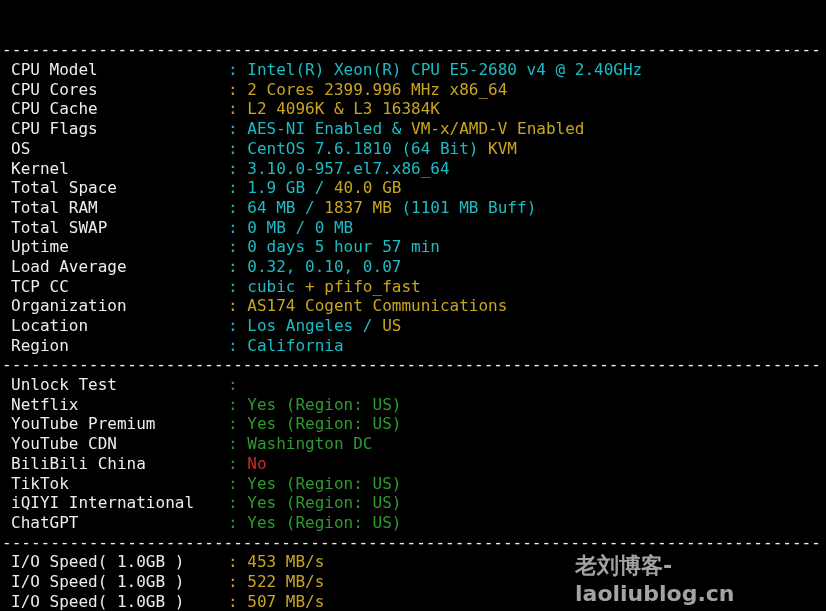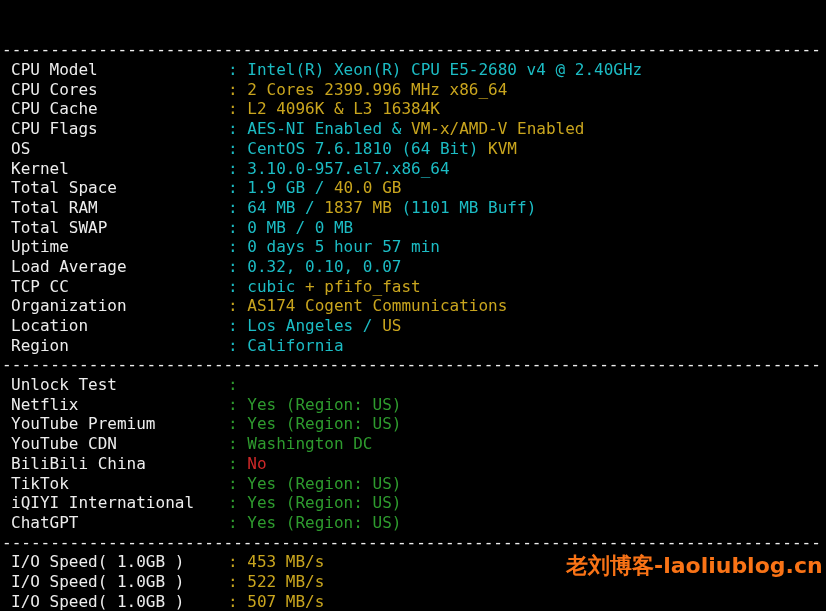--- a/index.html
+++ b/index.html
@@ -44,13 +44,13 @@
     letter-spacing: 0px;
   }
 </style>
 </head>
 <body style="background: rgb(0, 0, 0);">
 
 <div class="terminal">
   <div><div class="line" style="color: rgb(237, 237, 237);">-------------------------------------------------------------------------------------</div><div class="line"><span class="label" style="color: rgb(237, 237, 237);">CPU Model</span><span style="color: rgb(28, 188, 196);">: Intel(R) Xeon(R) CPU E5-2680 v4 @ 2.40GHz</span></div><div class="line"><span class="label" style="color: rgb(237, 237, 237);">CPU Cores</span><span style="color: rgb(201, 165, 30);">: 2 Cores 2399.996 MHz x86_64</span></div><div class="line"><span class="label" style="color: rgb(237, 237, 237);">CPU Cache</span><span style="color: rgb(201, 165, 30);">: L2 4096K &amp; L3 16384K</span></div><div class="line"><span class="label" style="color: rgb(237, 237, 237);">CPU Flags</span><span style="color: rgb(28, 188, 196);">: AES-NI Enabled &amp; </span><span style="color: rgb(201, 165, 30);">VM-x/AMD-V Enabled</span></div><div class="line"><span class="label" style="color: rgb(237, 237, 237);">OS</span><span style="color: rgb(28, 188, 196);">: CentOS 7.6.1810 (64 Bit) </span><span style="color: rgb(201, 165, 30);">KVM</span></div><div class="line"><span class="label" style="color: rgb(237, 237, 237);">Kernel</span><span style="color: rgb(28, 188, 196);">: 3.10.0-957.el7.x86_64</span></div><div class="line"><span class="label" style="color: rgb(237, 237, 237);">Total Space</span><span style="color: rgb(28, 188, 196);">: 1.9 GB / </span><span style="color: rgb(201, 165, 30);">40.0 GB</span></div><div class="line"><span class="label" style="color: rgb(237, 237, 237);">Total RAM</span><span style="color: rgb(28, 188, 196);">: 64 MB / </span><span style="color: rgb(201, 165, 30);">1837 MB</span><span style="color: rgb(28, 188, 196);"> (1101 MB Buff)</span></div><div class="line"><span class="label" style="color: rgb(237, 237, 237);">Total SWAP</span><span style="color: rgb(28, 188, 196);">: 0 MB / 0 MB</span></div><div class="line"><span class="label" style="color: rgb(237, 237, 237);">Uptime</span><span style="color: rgb(28, 188, 196);">: 0 days 5 hour 57 min</span></div><div class="line"><span class="label" style="color: rgb(237, 237, 237);">Load Average</span><span style="color: rgb(28, 188, 196);">: 0.32, 0.10, 0.07</span></div><div class="line"><span class="label" style="color: rgb(237, 237, 237);">TCP CC</span><span style="color: rgb(28, 188, 196);">: cubic</span><span style="color: rgb(201, 165, 30);"> + pfifo_fast</span></div><div class="line"><span class="label" style="color: rgb(237, 237, 237);">Organization</span><span style="color: rgb(201, 165, 30);">: AS174 Cogent Communications</span></div><div class="line"><span class="label" style="color: rgb(237, 237, 237);">Location</span><span style="color: rgb(28, 188, 196);">: Los Angeles / </span><span style="color: rgb(201, 165, 30);">US</span></div><div class="line"><span class="label" style="color: rgb(237, 237, 237);">Region</span><span style="color: rgb(28, 188, 196);">: California</span></div><div class="line" style="color: rgb(237, 237, 237);">-------------------------------------------------------------------------------------</div><div class="line"><span class="label" style="color: rgb(237, 237, 237);">Unlock Test</span><span style="color: rgb(46, 155, 46);">:</span></div><div class="line"><span class="label" style="color: rgb(237, 237, 237);">Netflix</span><span style="color: rgb(46, 155, 46);">: Yes (Region: US)</span></div><div class="line"><span class="label" style="color: rgb(237, 237, 237);">YouTube Premium</span><span style="color: rgb(46, 155, 46);">: Yes (Region: US)</span></div><div class="line"><span class="label" style="color: rgb(237, 237, 237);">YouTube CDN</span><span style="color: rgb(46, 155, 46);">: Washington DC</span></div><div class="line"><span class="label" style="color: rgb(237, 237, 237);">BiliBili China</span><span style="color: rgb(46, 155, 46);">: </span><span style="color: rgb(205, 40, 40);">No</span></div><div class="line"><span class="label" style="color: rgb(237, 237, 237);">TikTok</span><span style="color: rgb(46, 155, 46);">: Yes (Region: US)</span></div><div class="line"><span class="label" style="color: rgb(237, 237, 237);">iQIYI International</span><span style="color: rgb(46, 155, 46);">: Yes (Region: US)</span></div><div class="line"><span class="label" style="color: rgb(237, 237, 237);">ChatGPT</span><span style="color: rgb(46, 155, 46);">: Yes (Region: US)</span></div><div class="line" style="color: rgb(237, 237, 237);">-------------------------------------------------------------------------------------</div><div class="line"><span class="label" style="color: rgb(237, 237, 237);">I/O Speed( 1.0GB )</span><span style="color: rgb(201, 165, 30);">: 453 MB/s</span></div><div class="line"><span class="label" style="color: rgb(237, 237, 237);">I/O Speed( 1.0GB )</span><span style="color: rgb(201, 165, 30);">: 522 MB/s</span></div><div class="line"><span class="label" style="color: rgb(237, 237, 237);">I/O Speed( 1.0GB )</span><span style="color: rgb(201, 165, 30);">: 507 MB/s</span></div></div>
 </div>
 
-<div class="watermark" style="color: #f97316;">老刘博客-laoliublog.cn</div>
+<div class="watermark" style="color: #a3a3a3; margin-left: 9px;">老刘博客-laoliublog.cn</div>
 
 </body></html>

